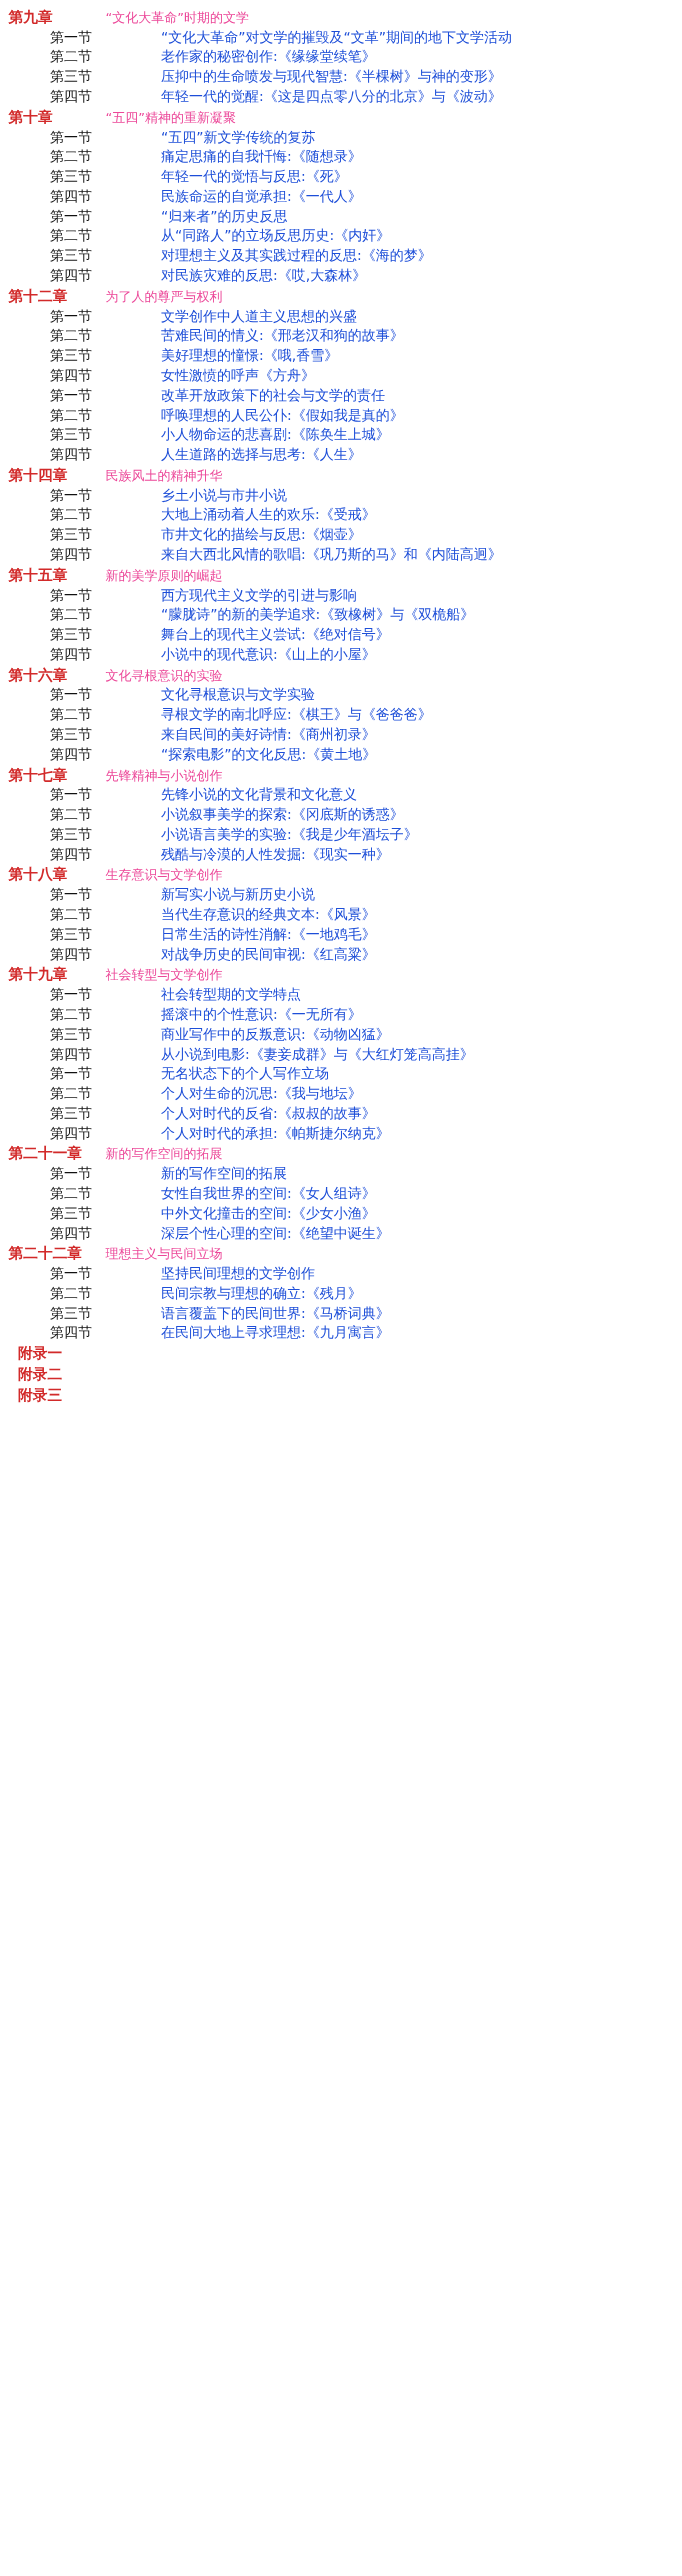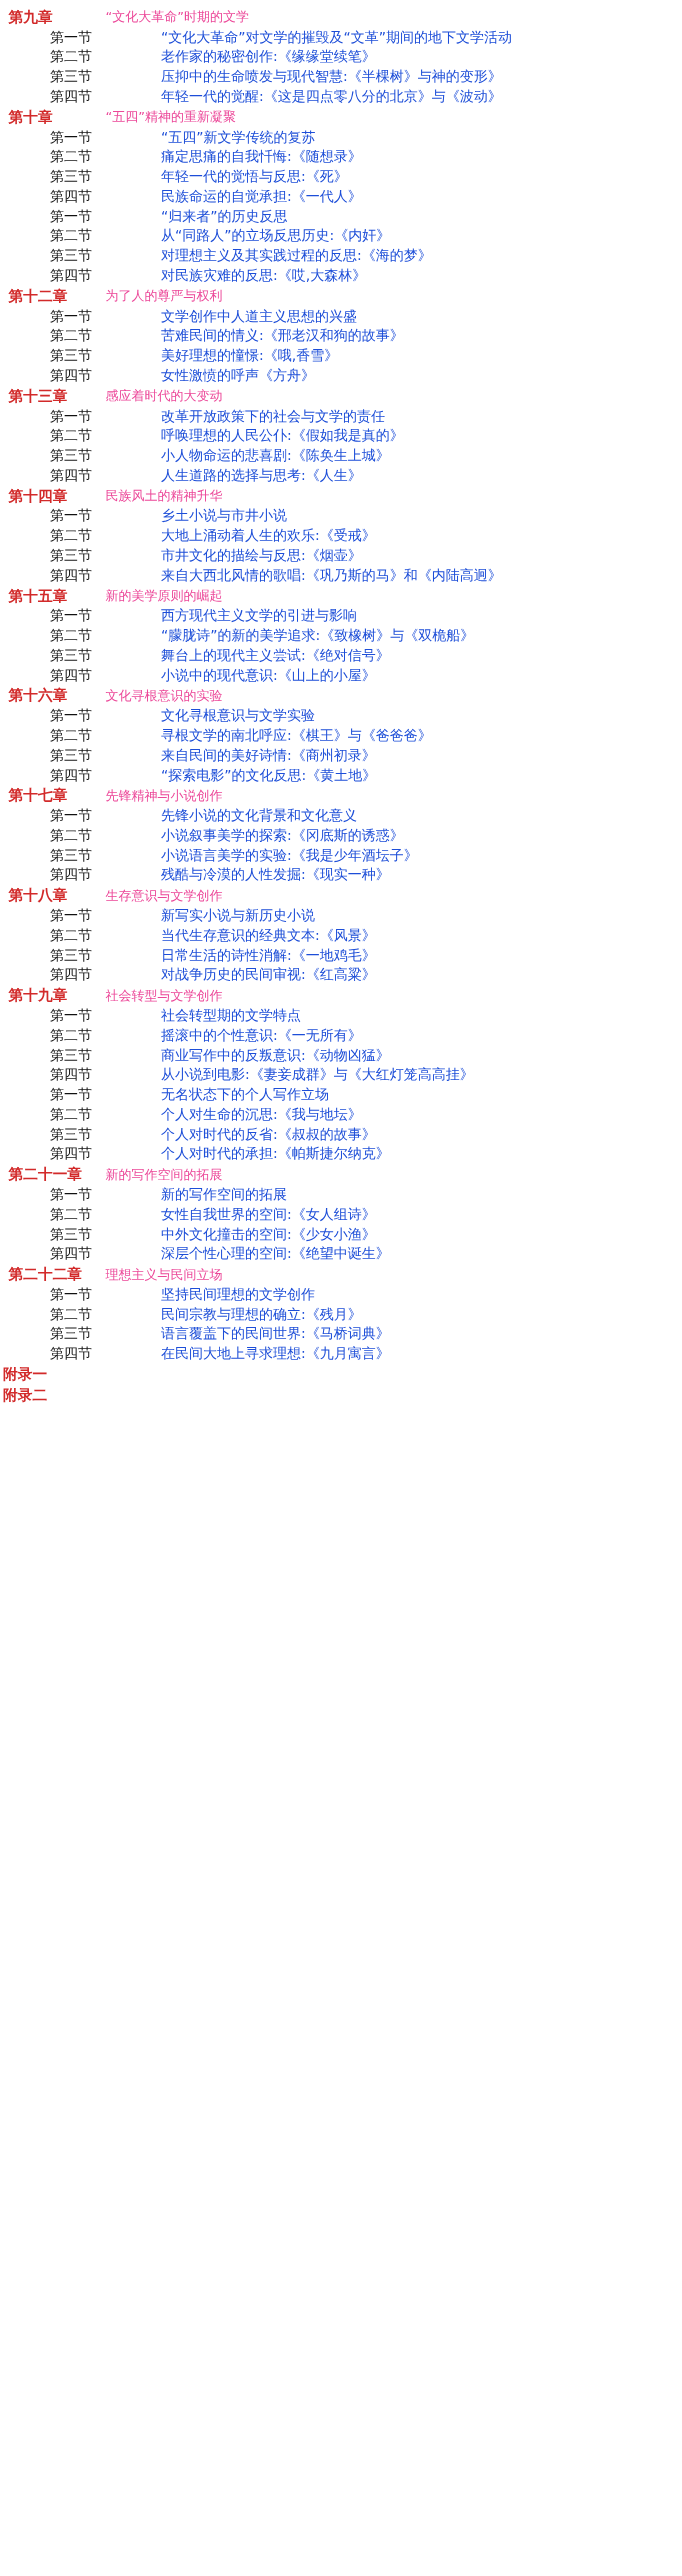--- a/index.html
+++ b/index.html
@@ -10,21 +10,21 @@
   body {
     width: 682px;
     font-family: "DejaVu Sans", "Liberation Sans", sans-serif;
     color: #111111;
   }
   .toc {
     padding: 7px 0 15.5px 0;
   }
   .chapter-row {
     display: flex;
-    align-items: center;
+    align-items: flex-end;
     padding: 0.9px 0 0.9px 0;
   }
   .chapter-num {
     color: #d22a2a;
     font-weight: bold;
     font-size: 14.7px;
     white-space: nowrap;
     padding-left: 8.6px;
     min-width: 83px;
   }
@@ -56,21 +56,21 @@
   }
   .appendix-row {
     display: flex;
     align-items: baseline;
     padding: 0.9px 0 0.9px 0;
   }
   .appendix-label {
     color: #d22a2a;
     font-weight: bold;
     font-size: 14.7px;
-    padding-left: 3px;
+    padding-left: 18px;
     white-space: nowrap;
   }
 </style>
 </head>
 <body>
 
 <div class="toc">
     <div class="chapter-row">
       <span class="chapter-num">第九章</span>
       <span class="chapter-title">“文化大革命”时期的文学</span>
@@ -140,24 +140,20 @@
       <span class="section-title">苦难民间的情义:《邢老汉和狗的故事》</span>
     </div>
     <div class="section-row">
       <span class="section-num">第三节</span>
       <span class="section-title">美好理想的憧憬:《哦,香雪》</span>
     </div>
     <div class="section-row">
       <span class="section-num">第四节</span>
       <span class="section-title">女性激愤的呼声《方舟》</span>
     </div>
-    <div class="chapter-row">
-      <span class="chapter-num">第十三章</span>
-      <span class="chapter-title">感应着时代的大变动</span>
-    </div>
     <div class="section-row">
       <span class="section-num">第一节</span>
       <span class="section-title">改革开放政策下的社会与文学的责任</span>
     </div>
     <div class="section-row">
       <span class="section-num">第二节</span>
       <span class="section-title">呼唤理想的人民公仆:《假如我是真的》</span>
     </div>
     <div class="section-row">
       <span class="section-num">第三节</span>
@@ -341,15 +337,18 @@
     </div>
     <div class="section-row">
       <span class="section-num">第四节</span>
       <span class="section-title">在民间大地上寻求理想:《九月寓言》</span>
     </div>
     <div class="appendix-row">
       <span class="appendix-label">附录一</span>
     </div>
     <div class="appendix-row">
       <span class="appendix-label">附录二</span>
+    </div>
+    <div class="appendix-row">
+      <span class="appendix-label">附录三</span>
     </div>
   </div>
 
 
 </body></html>

